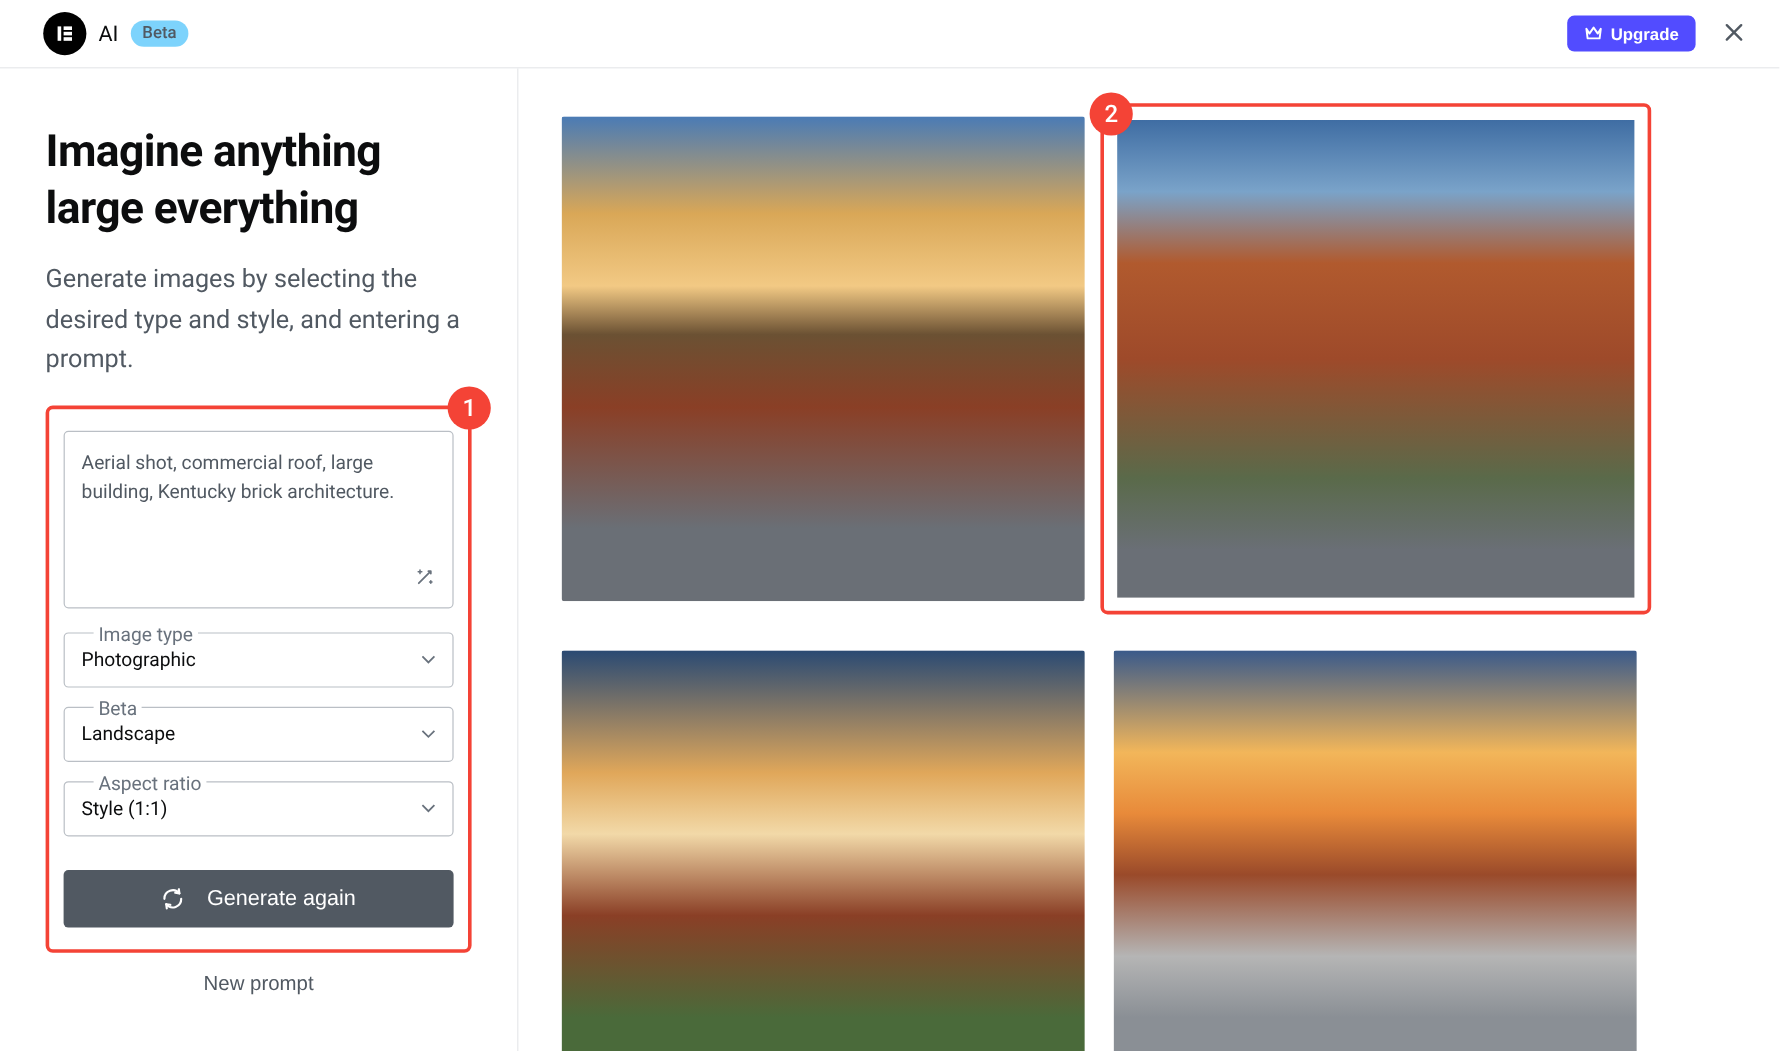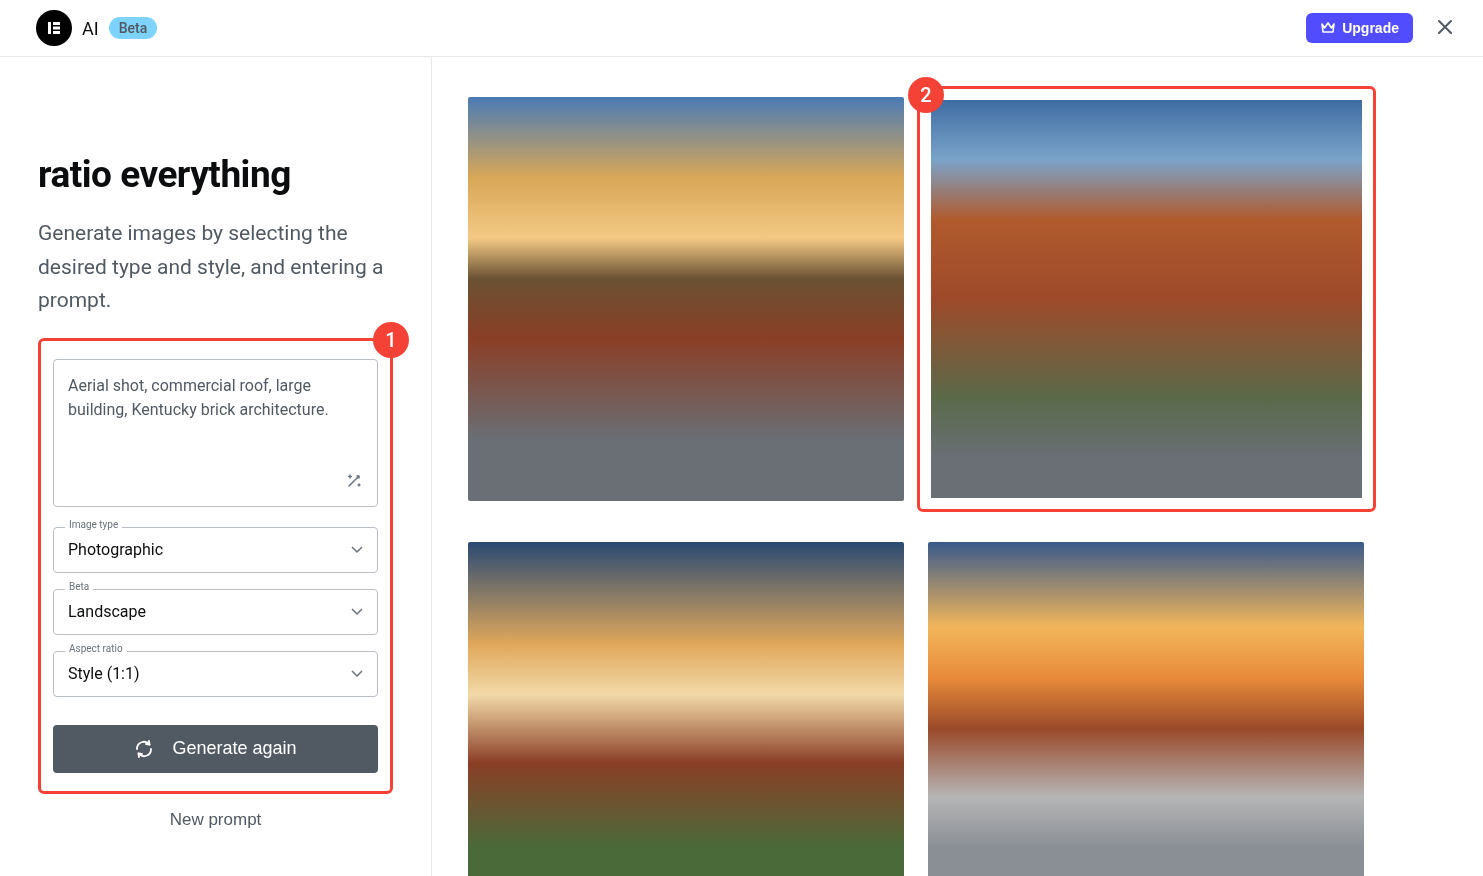--- a/index.html
+++ b/index.html
@@ -150,24 +150,24 @@
       color: #69727d;
       cursor: pointer;
     }
     .field-group {
       margin-top: 16px;
       position: relative;
     }
     .field-label {
       position: absolute;
       top: -8px;
-      left: 12px;
+      left: 25px;
       background: #fff;
       padding: 0 4px;
-      font-size: 10px;
+      font-size: 16px;
       color: #69727d;
     }
     .select-field {
       width: 100%;
       height: 46px;
       border: 1px solid #babfc5;
       border-radius: 4px;
       padding: 0 14px;
       font-size: 16px;
       color: #0c0d0e;
@@ -292,22 +292,22 @@
       <svg width="20" height="20" viewBox="0 0 20 20">
         <path d="M4 4 L16 16 M16 4 L4 16" stroke="currentColor" stroke-width="2" fill="none" stroke-linecap="round"></path>
       </svg>
     </button>
   </div>
 </div>
 
 <div class="main">
   <div class="sidebar">
     <h1 class="title">
-      <br>
-      <span>ratio everything</span>
+      <span>Imagine anything</span><br>
+      <span>large everything</span>
     </h1>
     <p class="subtitle">Generate images by selecting the desired type and style, and entering a prompt.</p>
 
     <div class="annotation-box">
       <div class="annotation-badge badge-1">1</div>
 
       <div class="textarea-wrap">
         <textarea class="prompt-textarea" style="">Aerial shot, commercial roof, large building, Kentucky brick architecture.</textarea>
         <span class="wand-icon">
           <svg width="20" height="20" viewBox="0 0 20 20">

